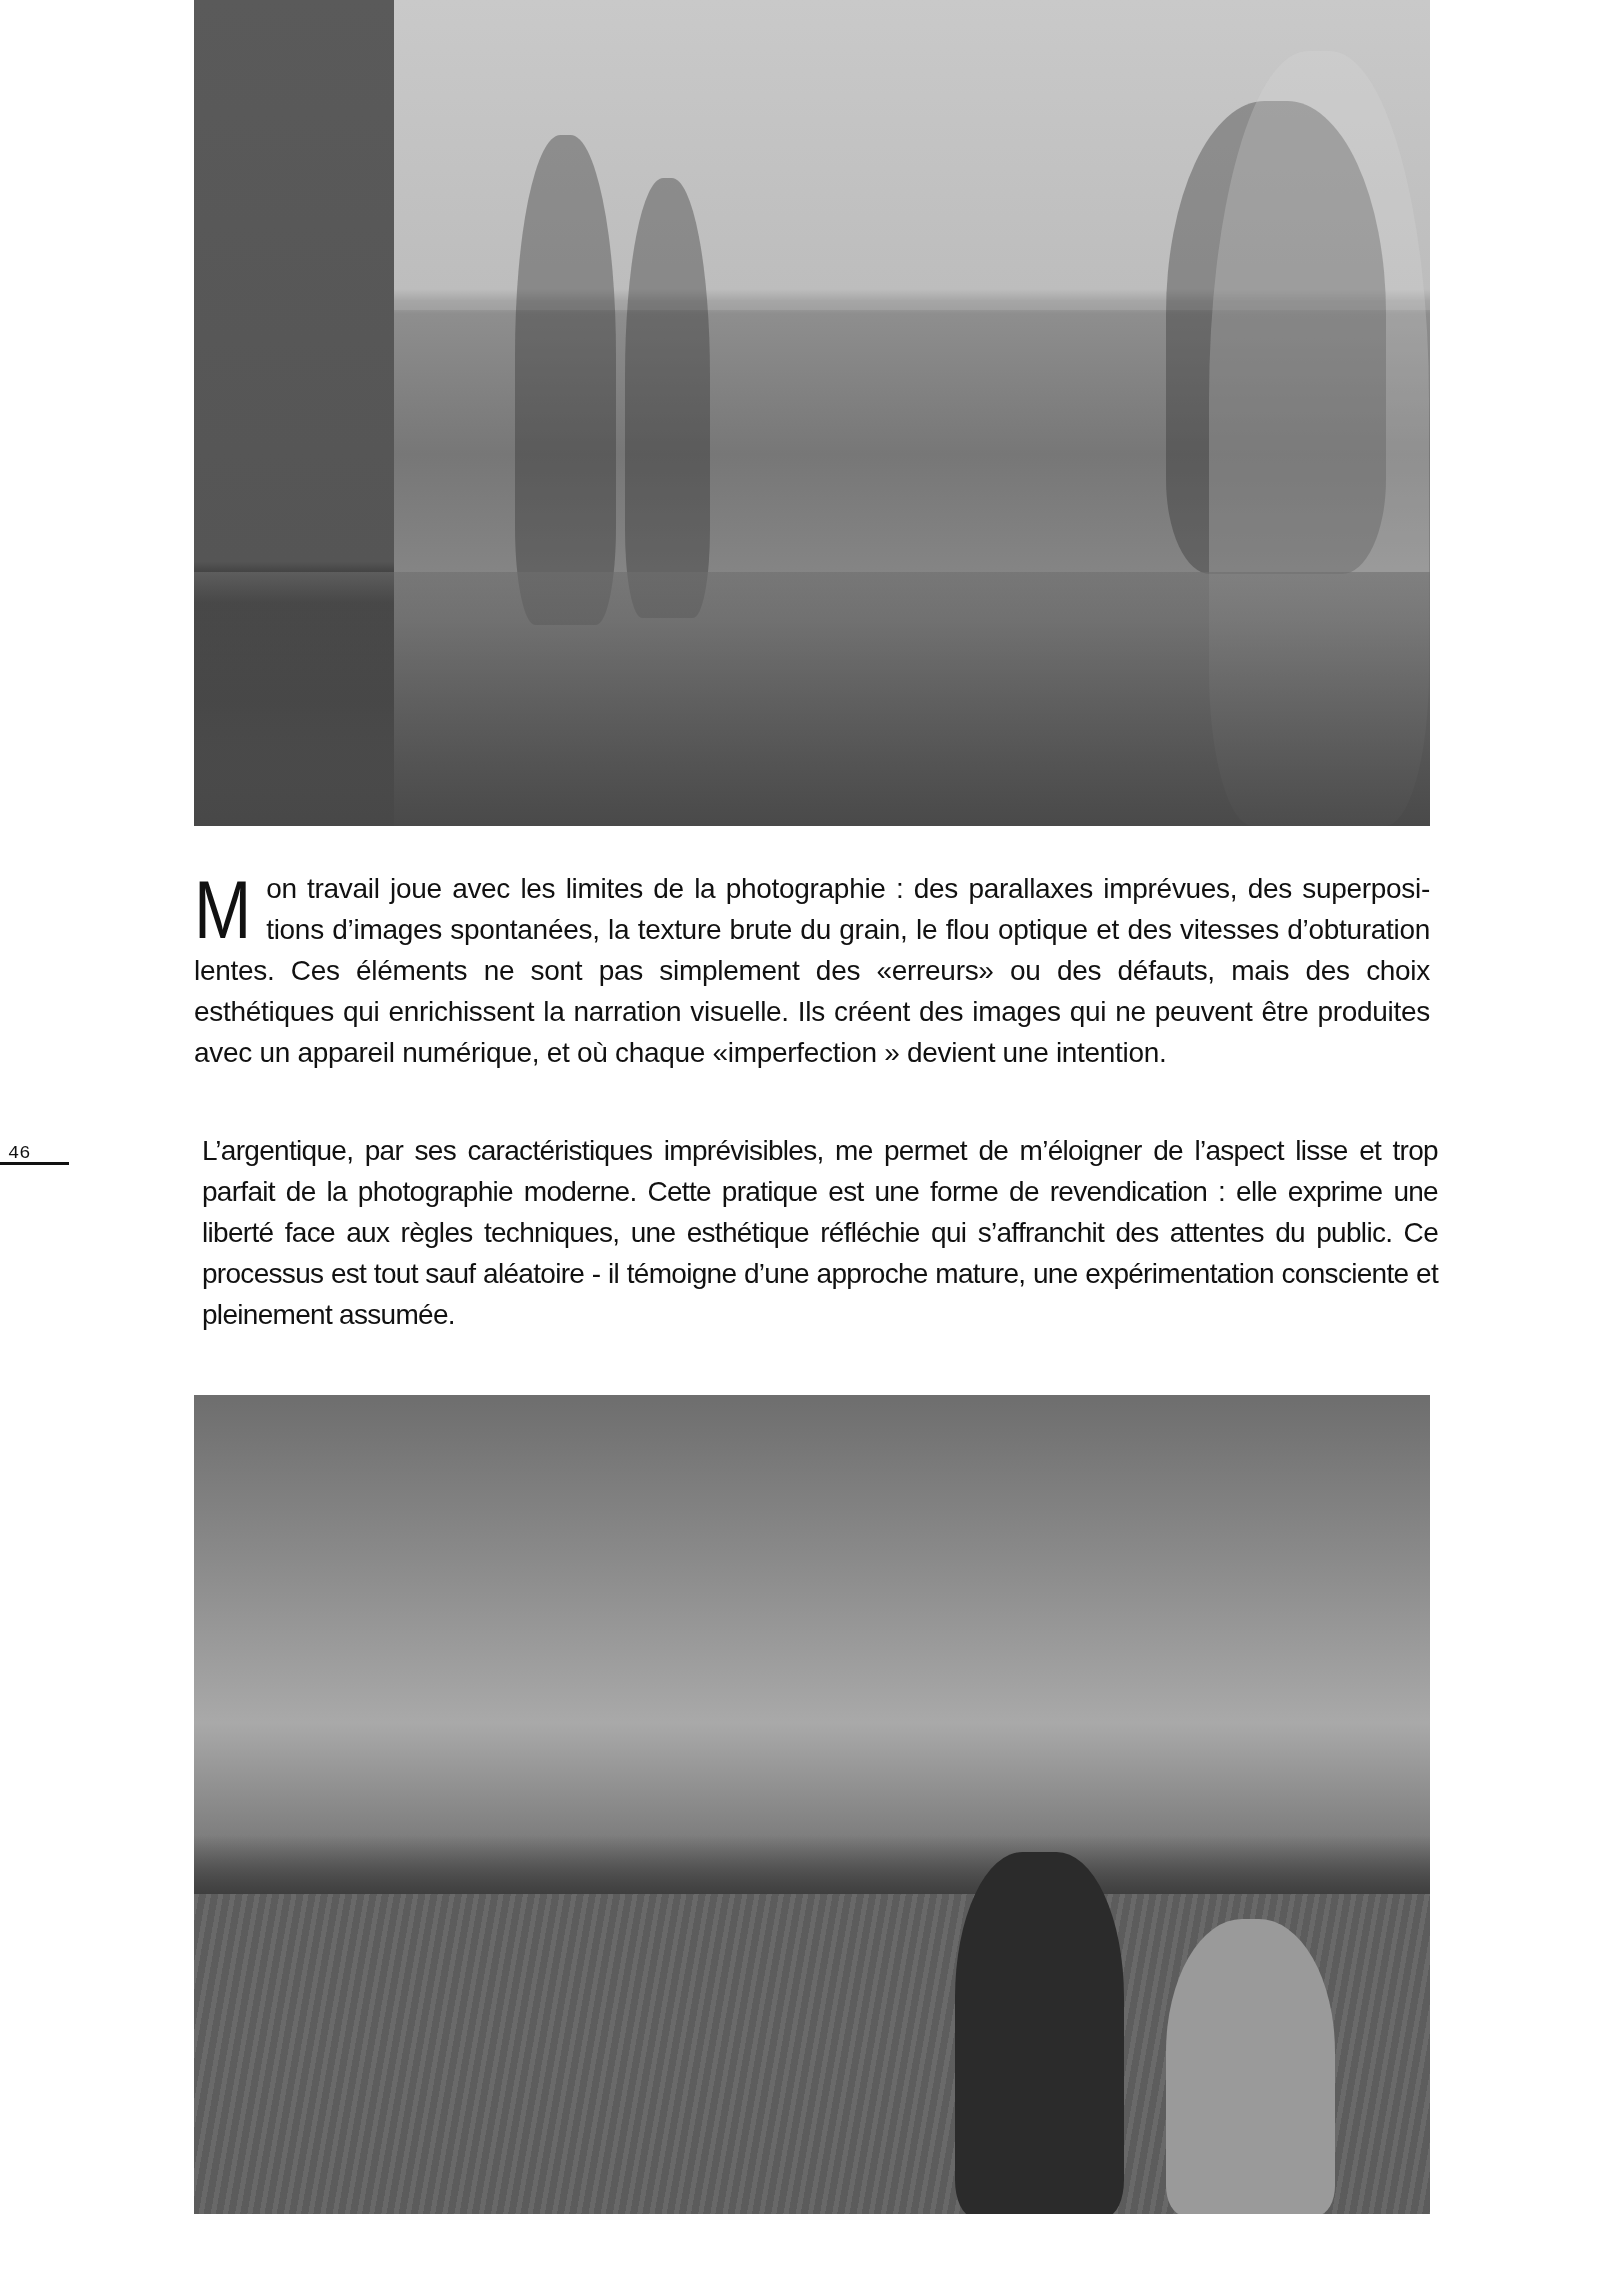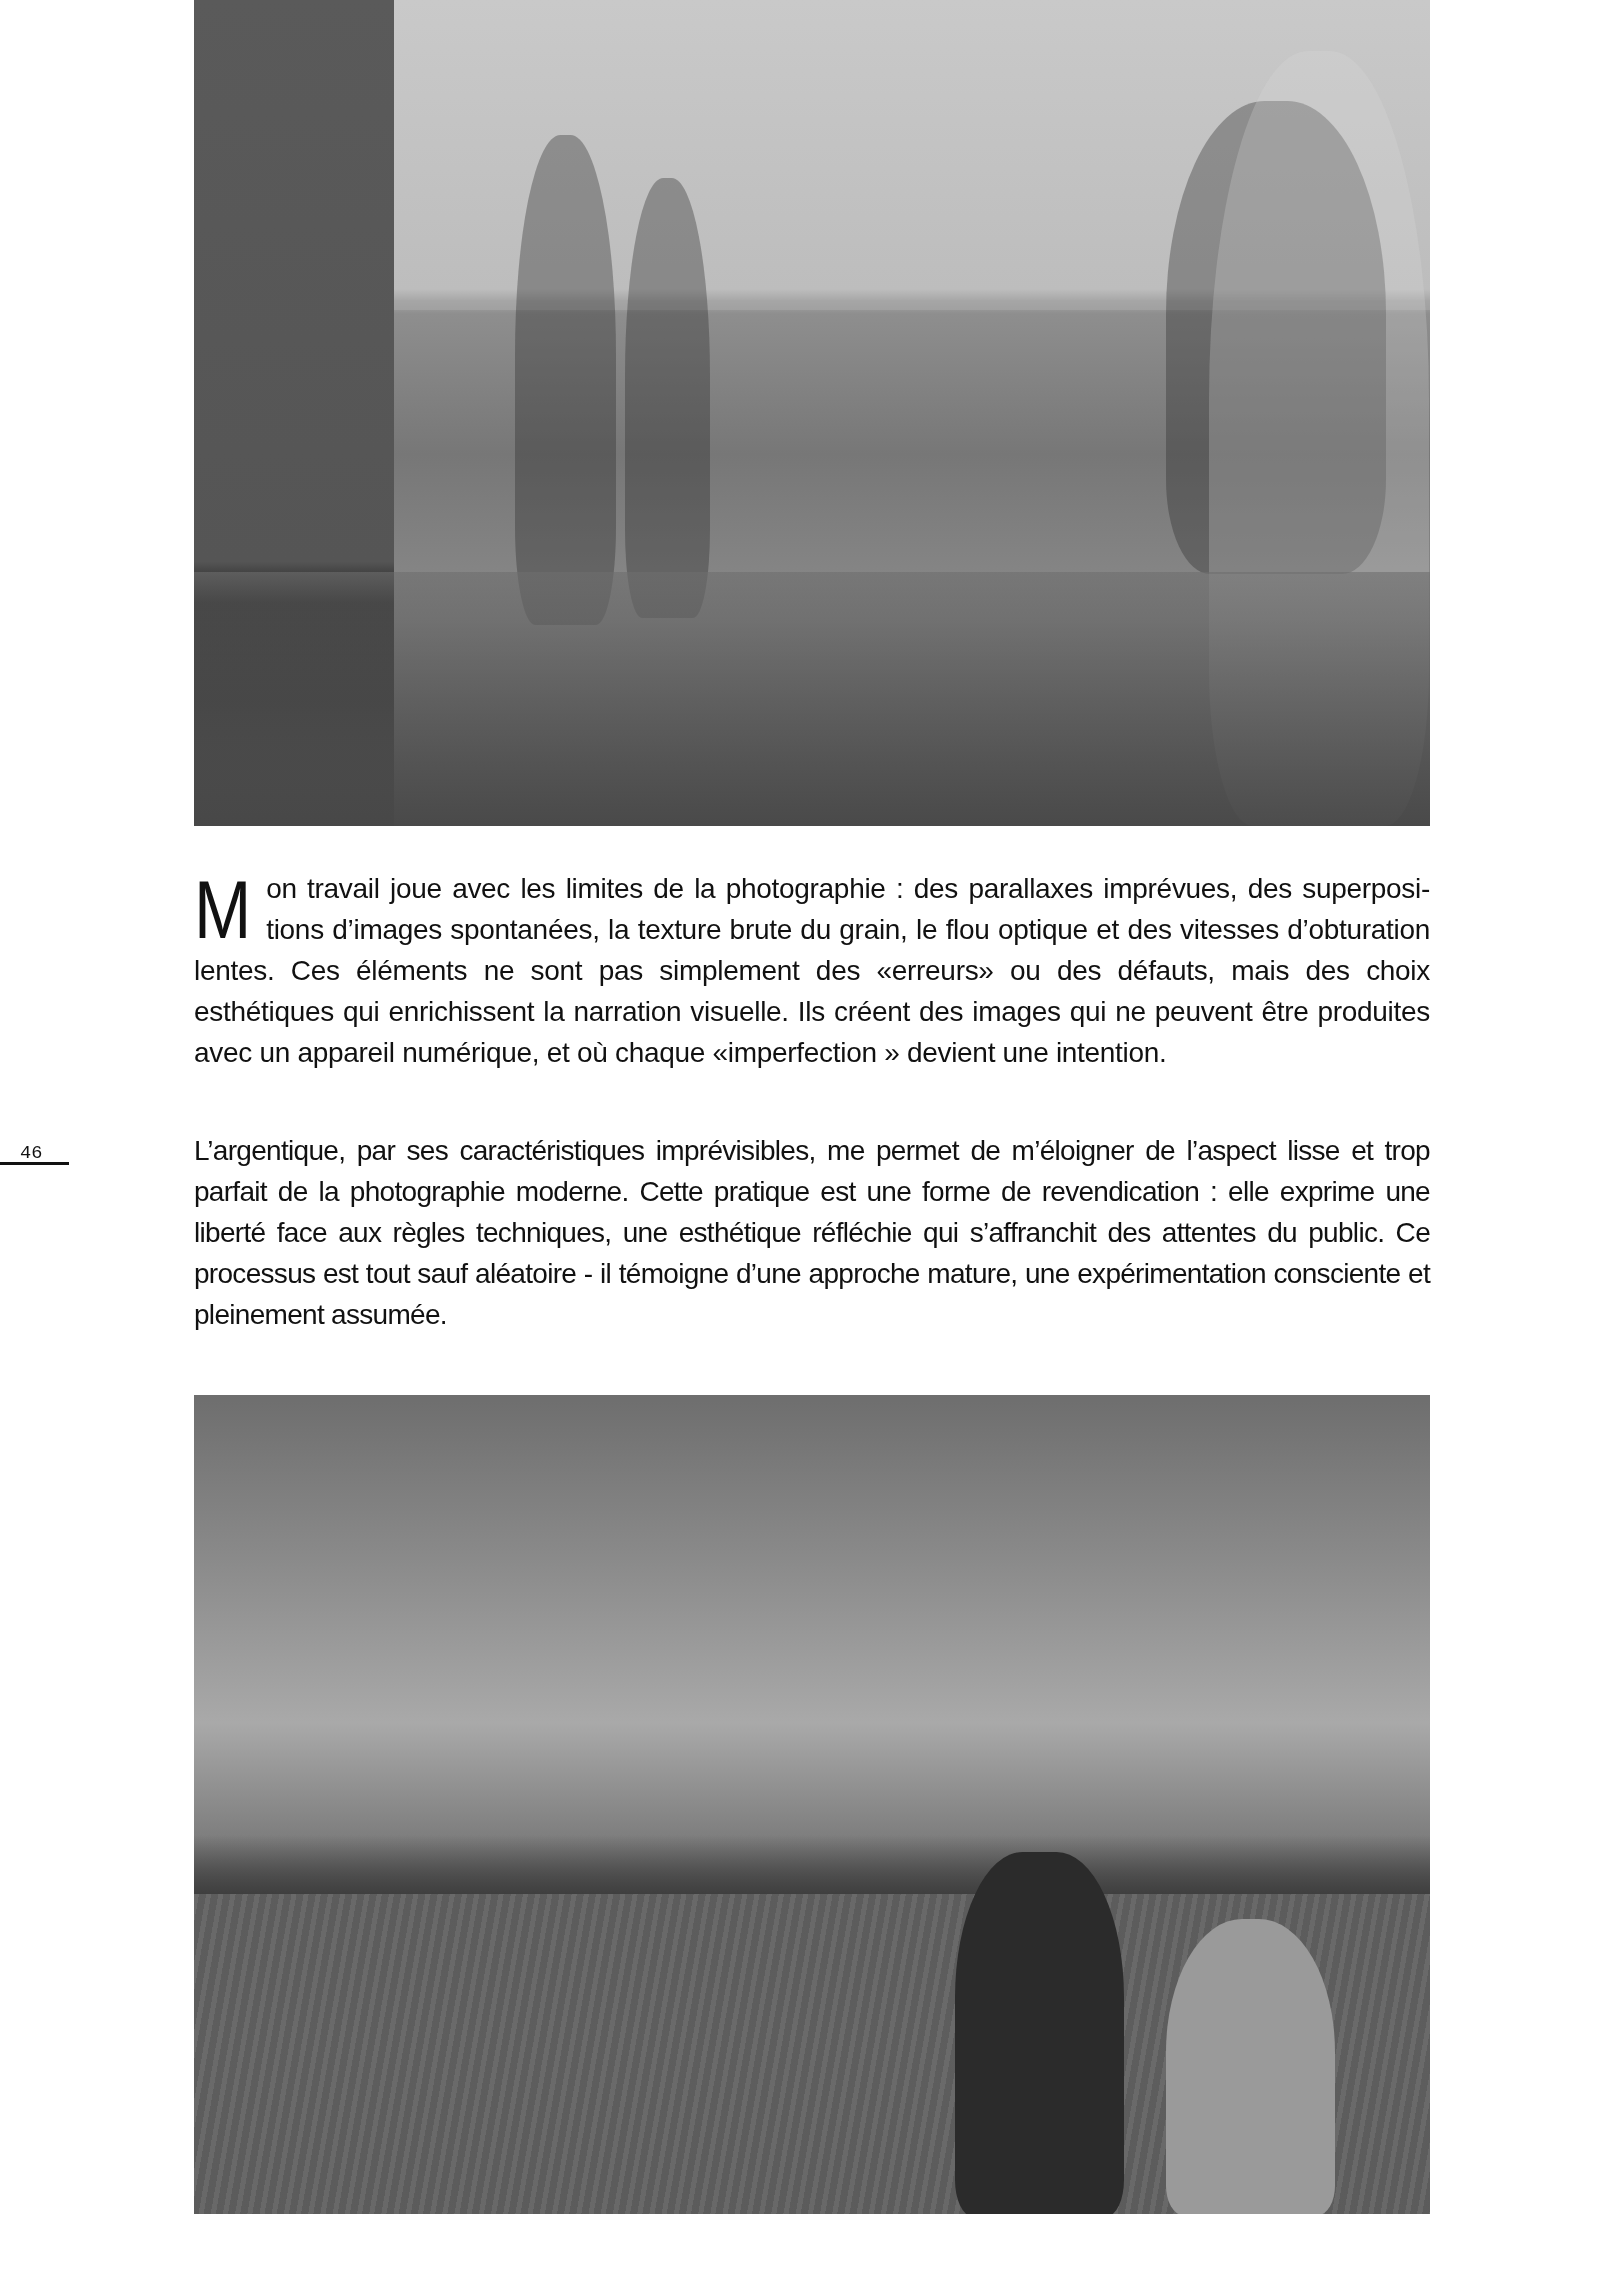--- a/index.html
+++ b/index.html
@@ -19,24 +19,24 @@
     background: linear-gradient(180deg, transparent, #3f3f3f); }
   #photo-bottom .field { position: absolute; left: 0; right: 0; top: 499px; bottom: 0;
     background: repeating-linear-gradient(100deg, #6a6a6a 0 5px, #5c5c5c 5px 12px); opacity: .9; }
   #photo-bottom .rider { position: absolute; left: 761px; top: 457px; width: 169px; height: 364px; background: #2b2b2b; border-radius: 40% 40% 10% 10%; }
   #photo-bottom .passenger { position: absolute; left: 972px; top: 524px; width: 169px; height: 296px; background: #9a9a9a; border-radius: 45% 45% 10% 10%; }
 
   .body-text { position: absolute; left: 194px; width: 1236px;
     font-family: "Liberation Sans", sans-serif; font-size: 28px; line-height: 41px;
     color: #111; text-align: justify; letter-spacing: -0.3px; }
   #para-1 { top: 868px; }
-  #para-2 { top: 1130px; letter-spacing: -0.7px; }
+  #para-2 { top: 1130px; letter-spacing: -0.7px; margin-left: 8px; }
   .drop-cap { float: left; font-family: "Liberation Sans", sans-serif; font-size: 81px; line-height: 74px;
     margin: 5px 5px 0 0; font-weight: 400; transform: scaleX(0.85); transform-origin: left; }
-  .page-number { position: absolute; left: 20px; top: 1143px; font-family: "Liberation Mono", monospace; font-size: 18.6px; color: #111; }
+  .page-number { position: absolute; left: 8px; top: 1143px; font-family: "Liberation Mono", monospace; font-size: 18.6px; color: #111; }
   .page-rule { position: absolute; left: 0; top: 1162px; width: 69px; height: 3.4px; background: #111; }
 </style>
 </head>
 <body>
 
 <div class="photo" id="photo-top" aria-label="Black and white double-exposure photograph of boys on a seaside jetty, one jumping with arms outstretched, boats and hills on horizon">
   <div class="dark-strip"></div>
   <div class="horizon"></div>
   <div class="figure" style="left:321px;top:135px;width:101px;height:490px;"></div>
   <div class="figure" style="left:431px;top:178px;width:85px;height:440px;"></div>

